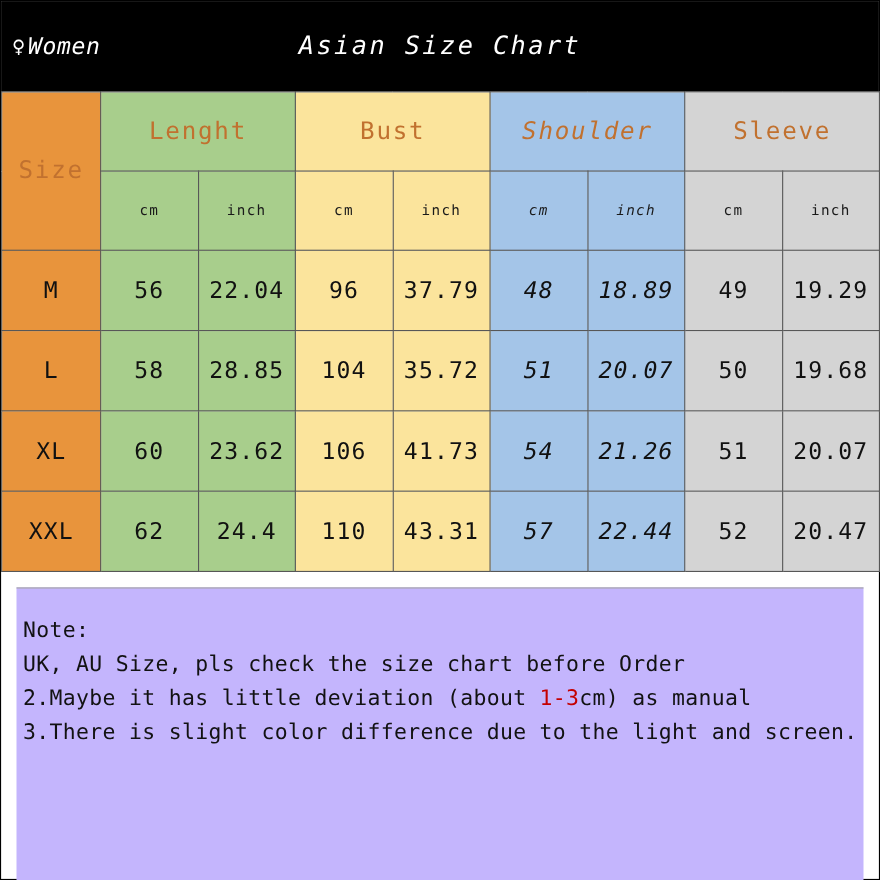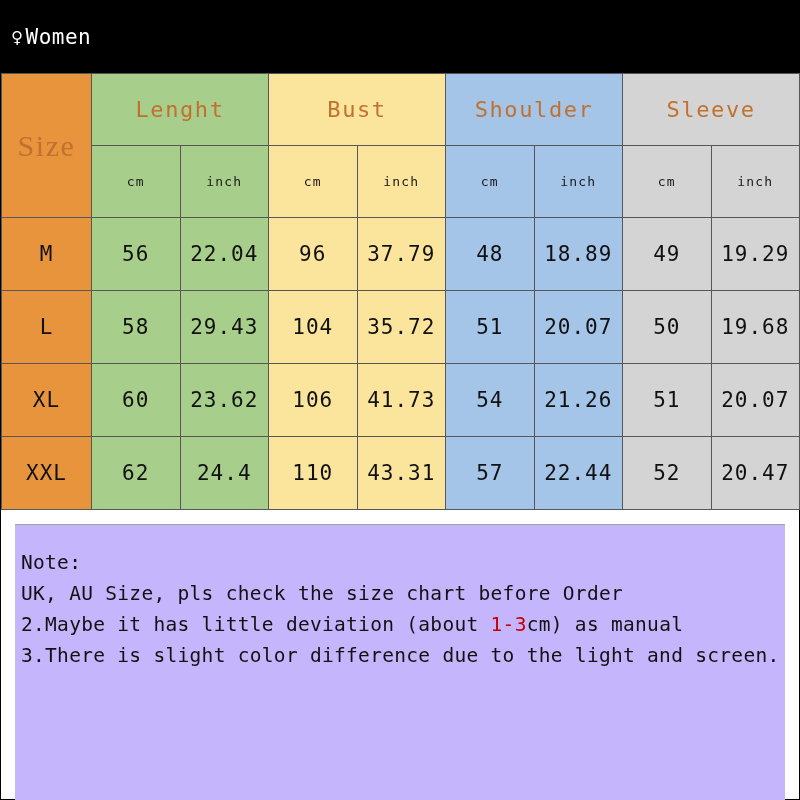--- a/index.html
+++ b/index.html
@@ -19,23 +19,24 @@
     width: 800px;
     height: 800px;
     box-sizing: border-box;
     background: #ffffff;
     border: 1px solid #000000;
   }
 
   
   .titlebar {
     position: relative;
-    height: 72px;
+    height: 82px;
     background: #000000;
     color: #ffffff;
+    font-style: italic;
   }
   .titlebar .gender {
     position: absolute;
     left: 10px;
     top: 50%;
     transform: translateY(-50%);
     font-size: 21px;
     letter-spacing: 0.5px;
     white-space: nowrap;
     color: #ffffff;
@@ -82,42 +83,41 @@
   }
   
   .unithead {
     height: 72px;
     font-size: 13px;
     letter-spacing: 1.2px;
     color: #1a1a1a;
   }
   
   .sizehead {
-    font-size: 30px;
+    font-size: 22px;
     letter-spacing: 1.6px;
     color: #c1712f;
-    font-family: Liberation Serif, serif;
   }
   
   tbody tr { height: 73px; }
   tbody td {
     font-size: 21px;
     letter-spacing: 1px;
     color: #111111;
   }
   tbody td.sizecell {
     font-size: 21px;
     letter-spacing: 1px;
     color: #111111;
   }
 
   .bg-orange { background: #e8943c; }
   .bg-green  { background: #a8ce8c; }
   .bg-yellow { background: #fbe49c; margin-left: 12px; }
-  .bg-blue   { background: #a4c5e8; }
+  .bg-blue   { background: #a4c5e8; font-style: italic; }
   .bg-gray   { background: #d4d4d4; }
 
   
   .notebox {
     margin: 14px;
     padding: 22px 6px 0 6px;
     background: #c4b5fd;
     height: 278px;
     box-sizing: border-box;
     border-top: 1px solid #a3a3a3;
@@ -133,20 +133,21 @@
 </style>
 </head>
 <body>
 
 <div id="page">
 
   <div class="titlebar">
     <div class="gender">
       <span class="venus">♀</span><span>Women</span>
     </div>
+    <div class="title">Asian Size Chart</div>
   </div>
 
   <table class="chart">
     <colgroup>
       <col class="c-size">
       <col class="c-unit">
         <col class="c-unit">
       <col class="c-unit">
         <col class="c-unit">
       <col class="c-unit">
@@ -181,21 +182,21 @@
         <td class="bg-yellow">96</td>
         <td class="bg-yellow">37.79</td>
         <td class="bg-blue">48</td>
         <td class="bg-blue">18.89</td>
         <td class="bg-gray">49</td>
         <td class="bg-gray">19.29</td>
       </tr>
       <tr>
         <td class="sizecell bg-orange">L</td>
         <td class="bg-green">58</td>
-        <td class="bg-green">29.43</td>
+        <td class="bg-green">28.85</td>
         <td class="bg-yellow">104</td>
         <td class="bg-yellow">35.72</td>
         <td class="bg-blue">51</td>
         <td class="bg-blue">20.07</td>
         <td class="bg-gray">50</td>
         <td class="bg-gray">19.68</td>
       </tr>
       <tr>
         <td class="sizecell bg-orange">XL</td>
         <td class="bg-green">60</td>

